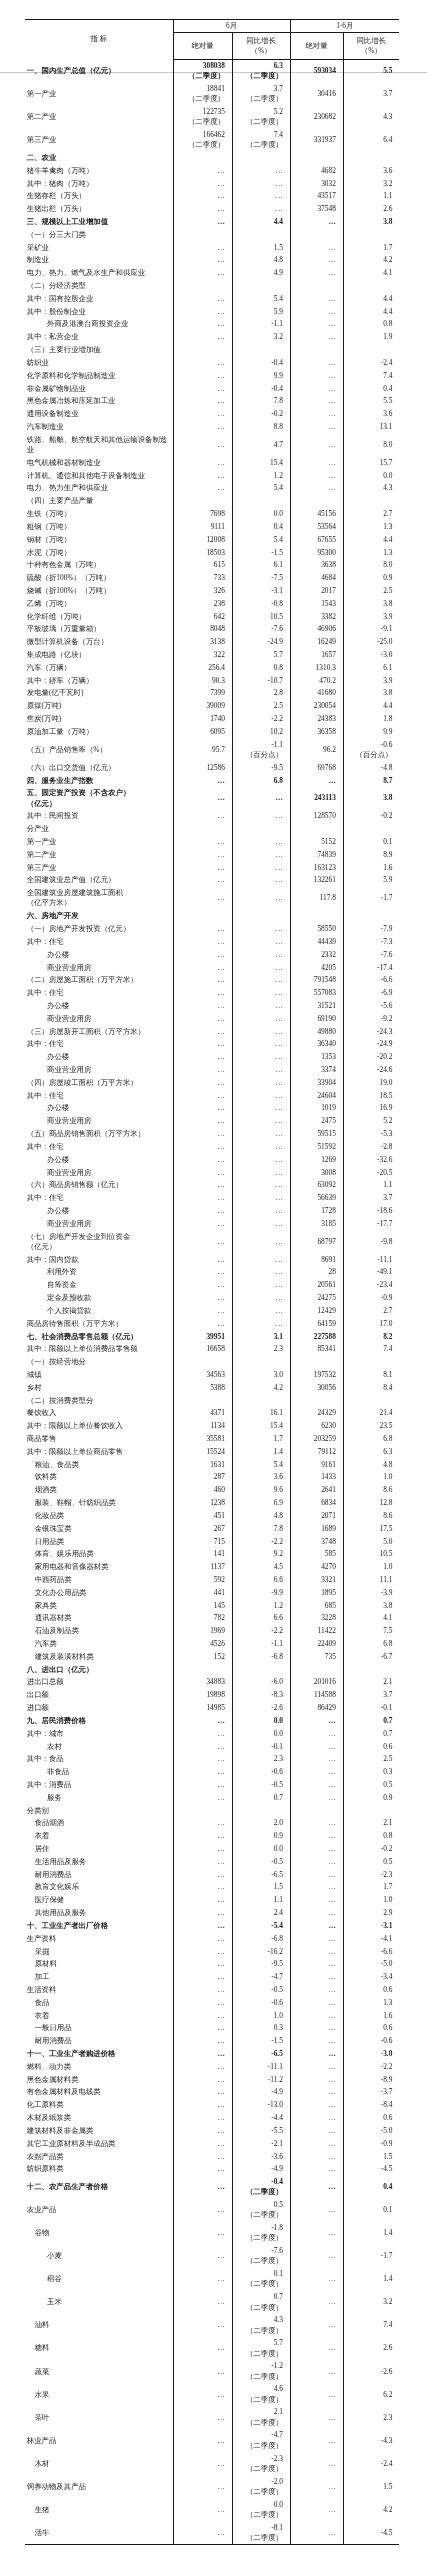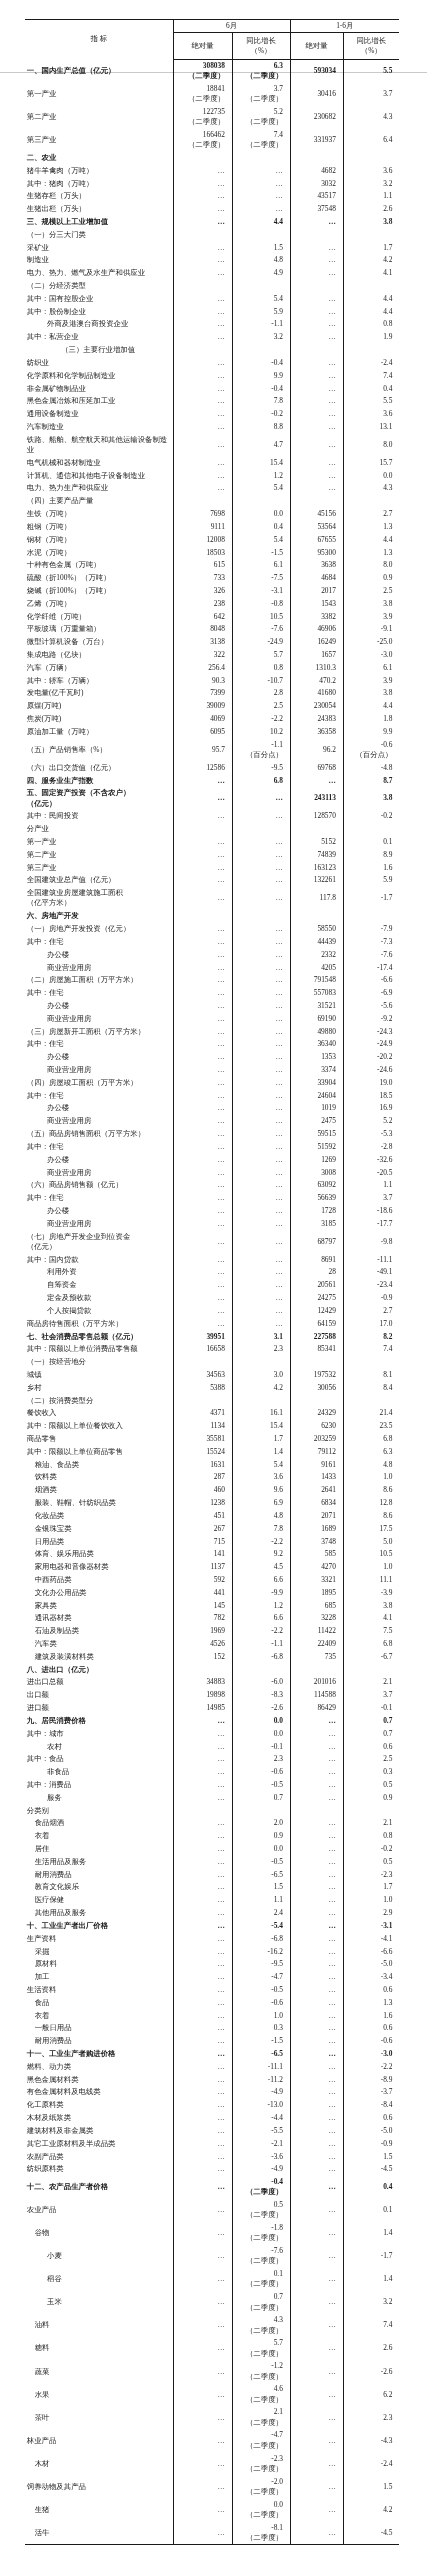--- a/index.html
+++ b/index.html
@@ -360,21 +360,21 @@
             <div>3.2</div>
           </td>
           <td class="c-val">
             <div>…</div>
           </td>
           <td class="c-val">
             <div>1.9</div>
           </td>
         </tr>
         <tr>
-          <td class="c-label" style="padding-left: 1.8px; text-align: center;">（三）主要行业增加值</td>
+          <td class="c-label" style="padding-left: 1.8px;">（三）主要行业增加值</td>
           <td class="c-val"></td>
           <td class="c-val"></td>
           <td class="c-val"></td>
           <td class="c-val"></td>
         </tr>
         <tr>
           <td class="c-label" style="padding-left: 1.8px;">纺织业</td>
           <td class="c-val">
             <div>…</div>
           </td>
@@ -767,21 +767,21 @@
           <td class="c-val">
             <div>230054</div>
           </td>
           <td class="c-val">
             <div>4.4</div>
           </td>
         </tr>
         <tr>
           <td class="c-label" style="padding-left: 1.8px;">焦炭(万吨)</td>
           <td class="c-val">
-            <div>4069</div>
+            <div>1740</div>
           </td>
           <td class="c-val">
             <div>-2.2</div>
           </td>
           <td class="c-val">
             <div>24383</div>
           </td>
           <td class="c-val">
             <div>1.8</div>
           </td>

